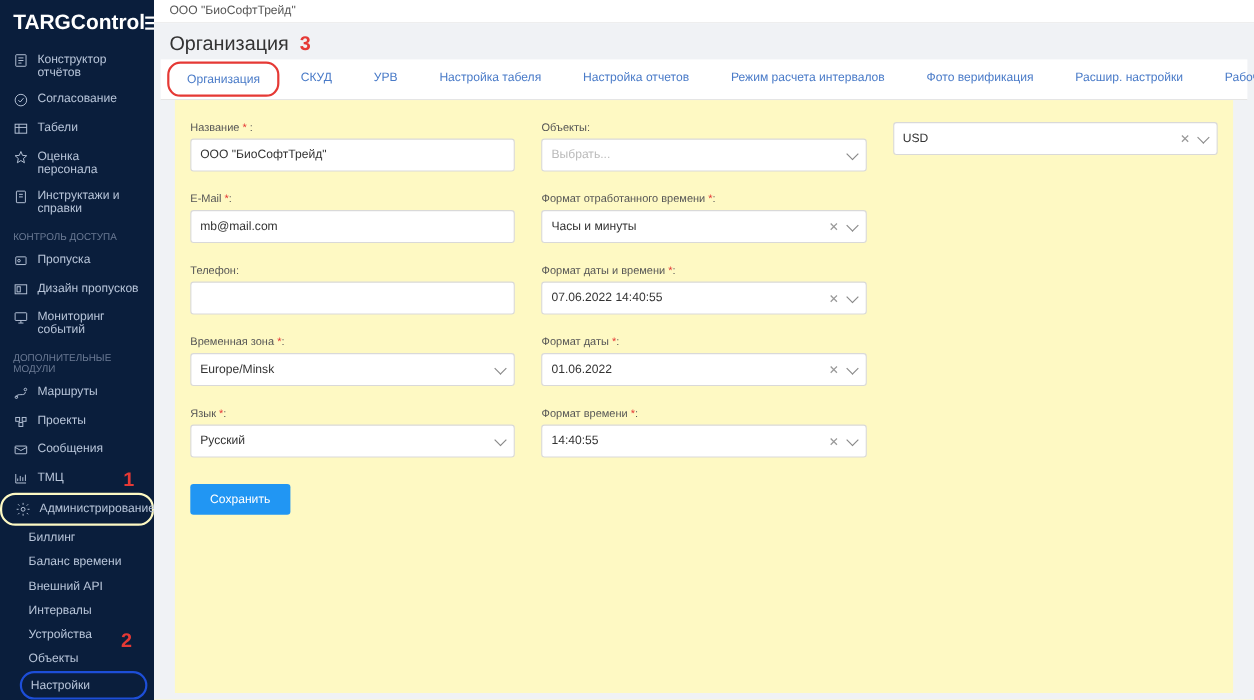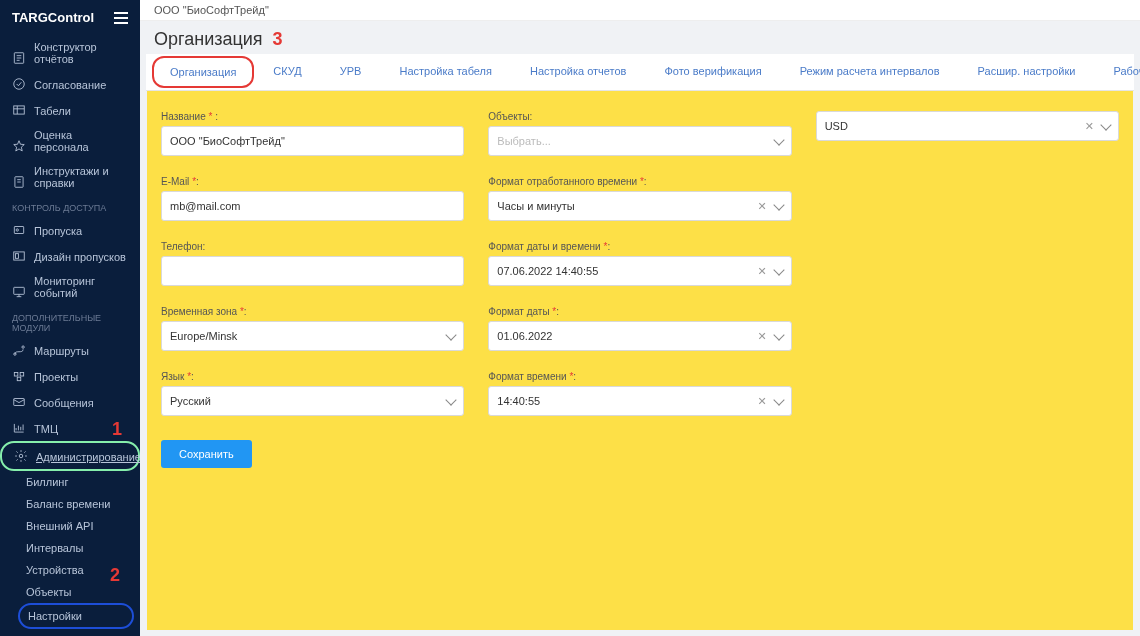--- a/index.html
+++ b/index.html
@@ -1,36 +1,36 @@
 <!DOCTYPE html>
 <html><head>
 <meta charset="utf-8">
 <style>
 * { box-sizing: border-box; margin: 0; padding: 0; }
 body { font-family: Arial, sans-serif; font-size: 12px; background: #f0f2f5; width: 1140px; height: 636px; overflow: hidden; display: flex; }
 .sidebar { width: 140px; background: #0a1e3c; color: #b8c5d9; height: 636px; overflow-y: auto; flex-shrink: 0; }
-.sidebar-header { display: flex; align-items: center; justify-content: space-between; padding: 10px 12px; color: #fff; font-weight: bold; font-size: 13px; }
+.sidebar-header { display: flex; align-items: center; justify-content: space-between; padding: 10px 12px; color: #fff; font-weight: bold; font-size: 19px; }
 .hamburger { display: flex; flex-direction: column; gap: 3px; cursor: pointer; }
 .hamburger span { width: 14px; height: 2px; background: #fff; }
-.nav-item { display: flex; align-items: flex-end; gap: 8px; padding: 6px 12px; font-size: 11px; cursor: pointer; }
+.nav-item { display: flex; align-items: flex-start; gap: 8px; padding: 6px 12px; font-size: 11px; cursor: pointer; }
 .nav-icon { width: 14px; height: 14px; display: inline-flex; align-items: center; justify-content: center; flex-shrink: 0; }
 .nav-section { padding: 8px 12px 4px; font-size: 9px; color: #6b7a94; text-transform: uppercase; }
 .nav-item.expandable::after { content: ''; width: 6px; height: 6px; border-right: 1px solid #b8c5d9; border-bottom: 1px solid #b8c5d9; transform: rotate(45deg); margin-left: auto; margin-right: 4px; }
-.nav-item.highlighted { border: 2px solid #86efac; border-radius: 14px; text-decoration: underline; }
+.nav-item.highlighted { border: 2px solid #fef9c3; border-radius: 14px; }
 .nav-sub { padding: 5px 12px 5px 26px; font-size: 11px; cursor: pointer; }
 .nav-sub.highlighted { border: 2px solid #1d4ed8; border-radius: 14px; margin: 0 6px 0 18px; padding-left: 8px; }
 .annot { position: absolute; color: #e53935; font-size: 18px; font-weight: bold; }
 .main { flex: 1; display: flex; flex-direction: column; height: 636px; overflow: hidden; position: relative; }
 .topbar { background: #fff; padding: 4px 14px; font-size: 11px; color: #555; border-bottom: 1px solid #eee; }
 .page-header { padding: 8px 14px 4px; display: flex; align-items: center; gap: 10px; }
 .page-title { font-size: 18px; color: #333; }
 .tabs { display: flex; background: #fff; border-bottom: 1px solid #e5e5e5; padding: 0 6px; margin: 0 6px; }
 .tab { padding: 10px 18px; font-size: 11px; color: #4a7bc8; cursor: pointer; border: 1px solid transparent; border-bottom: none; white-space: nowrap; }
 .tab.active { border: 2px solid #e53935; border-radius: 12px; padding: 8px 16px; margin: 2px 0; }
-.content { background: #fde047; margin: 0 7px 6px; padding: 20px 14px; flex: 1; overflow-y: auto; }
+.content { background: #fef9c3; margin: 0 19px 6px; padding: 20px 14px; flex: 1; overflow-y: auto; }
 .form-grid { display: grid; grid-template-columns: 1fr 1fr 1fr; gap: 20px 24px; }
 .field { display: flex; flex-direction: column; gap: 4px; }
 .label { font-size: 10px; color: #555; }
 .req { color: #e53935; }
 .input, .select { height: 30px; border: 1px solid #d9d9d9; border-radius: 3px; padding: 0 8px; font-size: 11px; color: #333; background: #fff; display: flex; align-items: center; justify-content: space-between; }
 .input { outline: none; }
 .select { cursor: pointer; position: relative; gap: 27px; }
 .select .placeholder { color: #bbb; }
 .select-icons { display: flex; align-items: center; gap: 8px; color: #999; }
 .chevron { width: 8px; height: 8px; border-right: 1px solid #888; border-bottom: 1px solid #888; transform: rotate(45deg); margin-bottom: 3px; }
@@ -195,22 +195,22 @@
   <div class="page-header">
     <span class="page-title">Организация</span>
     <span class="annot" style="position:static;">3</span>
   </div>
   <div class="tabs">
     <div class="tab active">Организация</div>
     <div class="tab">СКУД</div>
     <div class="tab">УРВ</div>
     <div class="tab">Настройка табеля</div>
     <div class="tab">Настройка отчетов</div>
+    <div class="tab">Режим расчета интервалов</div>
     <div class="tab">Фото верификация</div>
-    <div class="tab">Режим расчета интервалов</div>
     <div class="tab">Расшир. настройки</div>
     <div class="tab">Рабочие сутки</div>
   </div>
 
   <div class="content">
     <div class="form-grid">
 
       <div class="field">
         <span class="label"><span>Название</span> <span class="req">*</span> :</span>
         <input class="input" value="ООО &quot;БиоСофтТрейд&quot;" style="">

